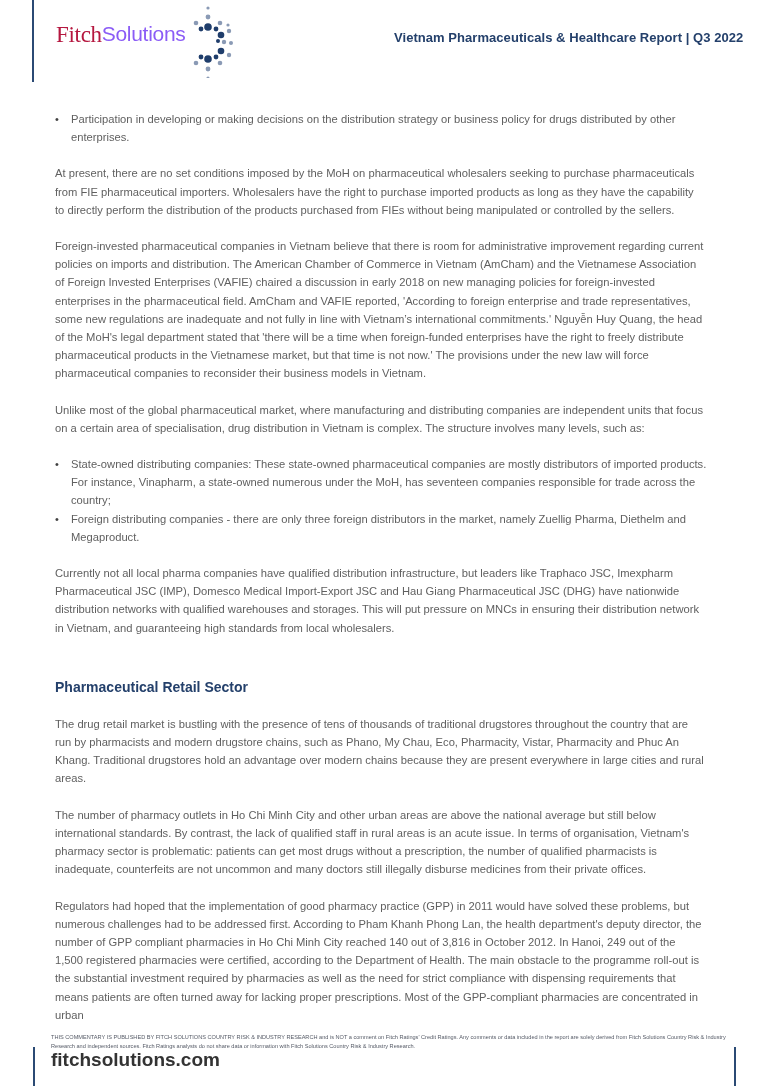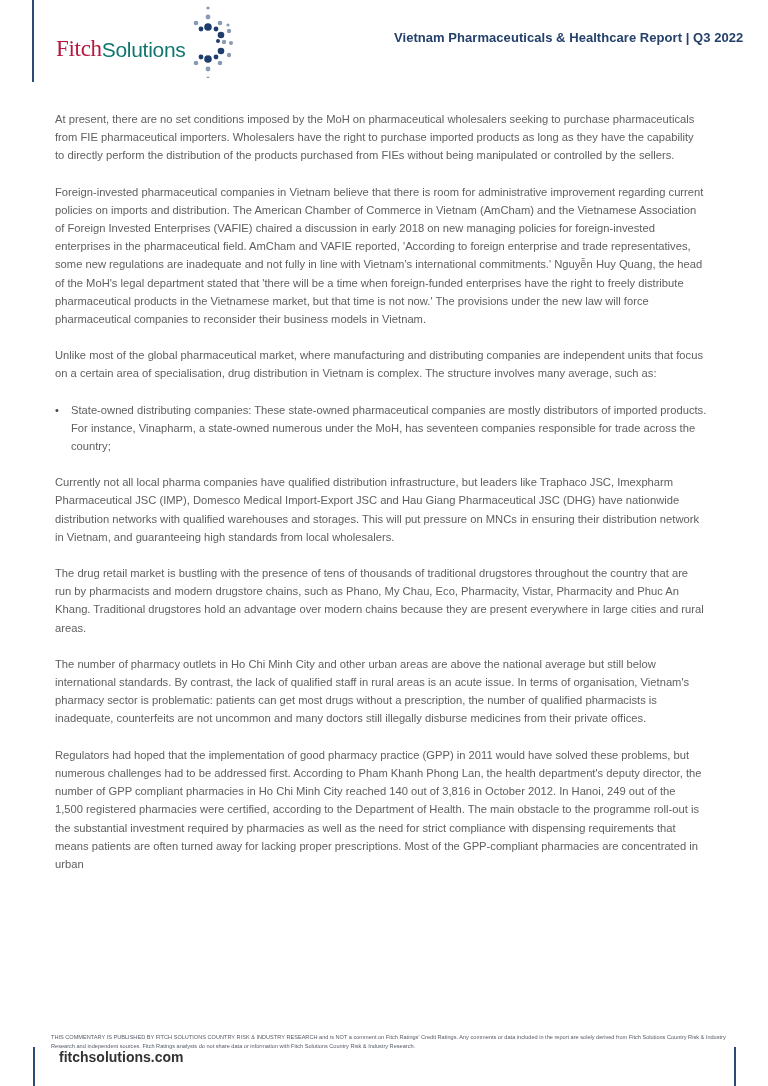--- a/index.html
+++ b/index.html
@@ -21,32 +21,32 @@
       width: 2px;
       height: 82px;
       background: #2b4a74;
     }
     .logo {
       position: absolute;
       left: 56px;
       top: 22px;
       height: 40px;
       display: flex;
-      align-items: flex-end;
+      align-items: flex-start;
     }
     .logo-fitch {
       font-family: "Liberation Serif", serif;
       font-size: 23px;
       color: #b5173f;
       letter-spacing: -0.3px;
     }
     .logo-solutions {
       font-family: "Liberation Sans", sans-serif;
       font-size: 21px;
-      color: #0f766e;
+      color: #8b5cf6;
       letter-spacing: -0.3px;
     }
     .logo-mark {
       position: absolute;
       left: 180px;
       top: 2px;
       width: 56px;
       height: 76px;
     }
     .report-title {
@@ -102,24 +102,23 @@
       width: 680px;
       font-size: 5.6px;
       line-height: 9px;
       color: #555a66;
       background: #fff;
     }
     .footer-site {
       position: absolute;
       left: 51px;
       top: 1049px;
-      font-size: 14px;
+      font-size: 19px;
       font-weight: bold;
       color: #333333;
-      margin-left: 8px;
     }
     .page-num {
       position: absolute;
       left: 702px;
       top: 1051px;
       font-size: 10px;
       color: #888888;
       margin-top: 40px;
     }
     .rule-left-bottom {
@@ -179,31 +178,36 @@
     <circle cx="41" cy="49" r="3.3"></circle>
     <circle cx="36" cy="55" r="2.4"></circle>
     <circle cx="28" cy="57" r="3.8"></circle>
     <circle cx="21" cy="55" r="2.4"></circle>
   </g>
 </svg>
 
 <div class="report-title">Vietnam Pharmaceuticals &amp; Healthcare Report | Q3 2022</div>
 
 <div class="content">
+  <ul class="bullets top-bullets">
+    <li>Participation in developing or making decisions on the distribution strategy or business policy for drugs distributed by other enterprises.</li>
+  </ul>
 
   <p>At present, there are no set conditions imposed by the MoH on pharmaceutical wholesalers seeking to purchase pharmaceuticals from FIE pharmaceutical importers. Wholesalers have the right to purchase imported products as long as they have the capability to directly perform the distribution of the products purchased from FIEs without being manipulated or controlled by the sellers.</p>
   <p>Foreign-invested pharmaceutical companies in Vietnam believe that there is room for administrative improvement regarding current policies on imports and distribution. The American Chamber of Commerce in Vietnam (AmCham) and the Vietnamese Association of Foreign Invested Enterprises (VAFIE) chaired a discussion in early 2018 on new managing policies for foreign-invested enterprises in the pharmaceutical field. AmCham and VAFIE reported, 'According to foreign enterprise and trade representatives, some new regulations are inadequate and not fully in line with Vietnam’s international commitments.' Nguyễn Huy Quang, the head of the MoH's legal department stated that 'there will be a time when foreign-funded enterprises have the right to freely distribute pharmaceutical products in the Vietnamese market, but that time is not now.' The provisions under the new law will force pharmaceutical companies to reconsider their business models in Vietnam.</p>
-  <p style="margin-bottom:18px;">Unlike most of the global pharmaceutical market, where manufacturing and distributing companies are independent units that focus on a certain area of specialisation, drug distribution in Vietnam is complex. The structure involves many average, such as:</p>
+  <p style="margin-bottom:18px;">Unlike most of the global pharmaceutical market, where manufacturing and distributing companies are independent units that focus on a certain area of specialisation, drug distribution in Vietnam is complex. The structure involves many levels, such as:</p>
 
   <ul class="bullets">
     <li>State-owned distributing companies: These state-owned pharmaceutical companies are mostly distributors of imported products. For instance, Vinapharm, a state-owned numerous under the MoH, has seventeen companies responsible for trade across the country;</li>
+    <li>Foreign distributing companies - there are only three foreign distributors in the market, namely Zuellig Pharma, Diethelm and Megaproduct.</li>
   </ul>
 
   <p>Currently not all local pharma companies have qualified distribution infrastructure, but leaders like Traphaco JSC, Imexpharm Pharmaceutical JSC (IMP), Domesco Medical Import-Export JSC and Hau Giang Pharmaceutical JSC (DHG) have nationwide distribution networks with qualified warehouses and storages. This will put pressure on MNCs in ensuring their distribution network in Vietnam, and guaranteeing high standards from local wholesalers.</p>
 
+  <h2 class="section-heading">Pharmaceutical Retail Sector</h2>
 
   <p>The drug retail market is bustling with the presence of tens of thousands of traditional drugstores throughout the country that are run by pharmacists and modern drugstore chains, such as Phano, My Chau, Eco, Pharmacity, Vistar, Pharmacity and Phuc An Khang. Traditional drugstores hold an advantage over modern chains because they are present everywhere in large cities and rural areas.</p>
   <p>The number of pharmacy outlets in Ho Chi Minh City and other urban areas are above the national average but still below international standards. By contrast, the lack of qualified staff in rural areas is an acute issue. In terms of organisation, Vietnam's pharmacy sector is problematic: patients can get most drugs without a prescription, the number of qualified pharmacists is inadequate, counterfeits are not uncommon and many doctors still illegally disburse medicines from their private offices.</p>
   <p>Regulators had hoped that the implementation of good pharmacy practice (GPP) in 2011 would have solved these problems, but numerous challenges had to be addressed first. According to Pham Khanh Phong Lan, the health department's deputy director, the number of GPP compliant pharmacies in Ho Chi Minh City reached 140 out of 3,816 in October 2012. In Hanoi, 249 out of the 1,500 registered pharmacies were certified, according to the Department of Health. The main obstacle to the programme roll-out is the substantial investment required by pharmacies as well as the need for strict compliance with dispensing requirements that means patients are often turned away for lacking proper prescriptions. Most of the GPP-compliant pharmacies are concentrated in urban</p>
 </div>
 
 <div class="clip-bottom"></div>
 
 <div class="disclaimer">THIS COMMENTARY IS PUBLISHED BY FITCH SOLUTIONS COUNTRY RISK &amp; INDUSTRY RESEARCH and is NOT a comment on Fitch Ratings' Credit Ratings. Any comments or data included in the report are solely derived from Fitch Solutions Country Risk &amp; Industry Research and independent sources. Fitch Ratings analysts do not share data or information with Fitch Solutions Country Risk &amp; Industry Research.</div>
 <div class="rule-left-bottom"></div>

